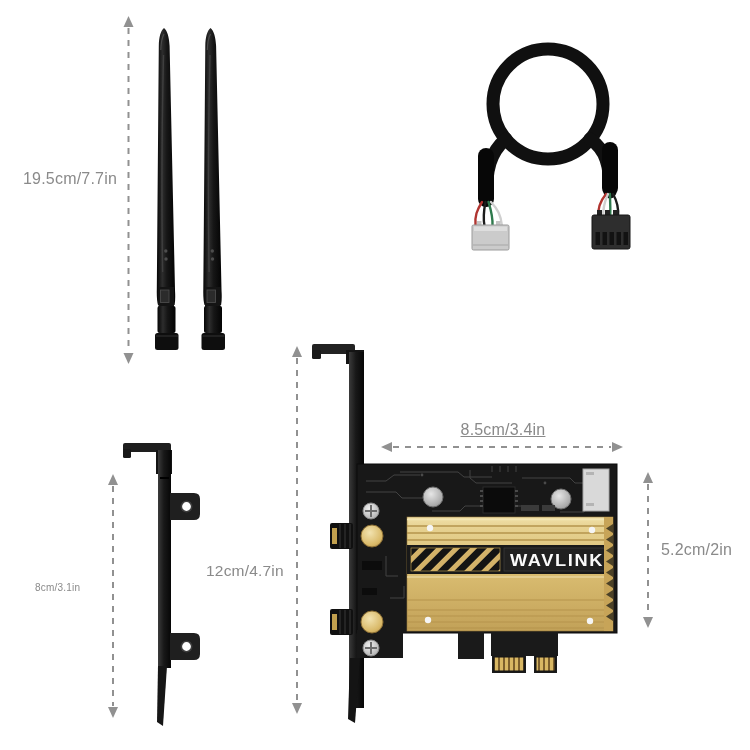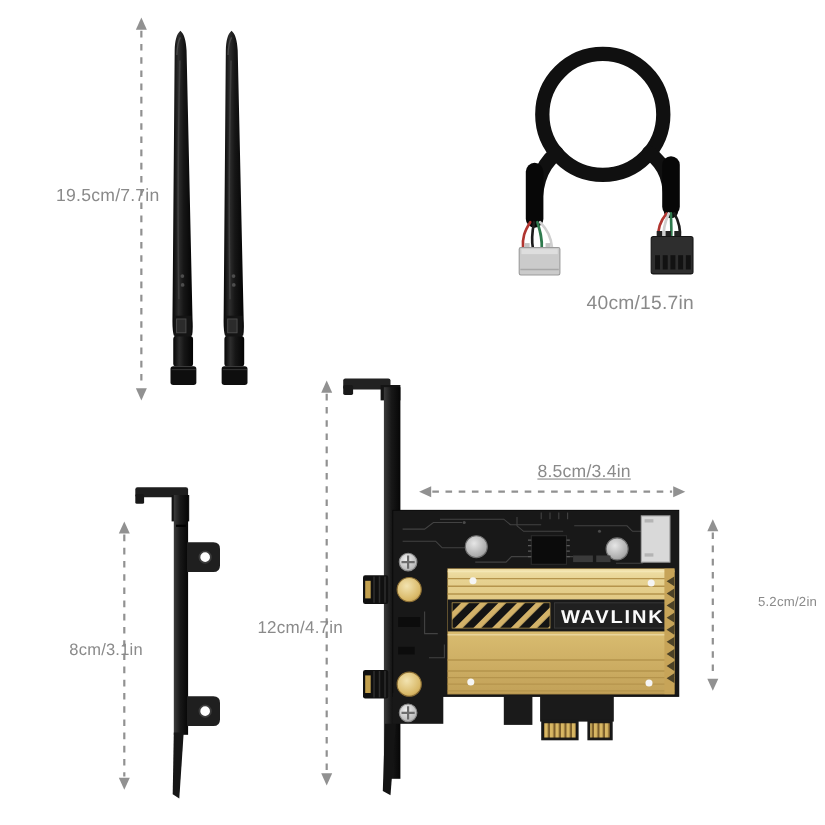--- a/index.html
+++ b/index.html
@@ -3,21 +3,21 @@
 <meta charset="utf-8">
 <style>
   html,body{margin:0;padding:0;background:#ffffff;}
   .canvas{
     position:relative;width:750px;height:750px;background:#ffffff;
     font-family:"Liberation Sans", sans-serif;overflow:hidden;
   }
   .canvas svg{position:absolute;left:0;top:0;}
   .dim-label{
     position:absolute;color:#8a8a8a;font-size:16px;line-height:1.15;
-    white-space:nowrap;letter-spacing:0.2px;margin-left:28px;
+    white-space:nowrap;letter-spacing:0.2px;
   }
   .dim-label.center{text-align:center;}
   .logo-text{
     font-family:"Liberation Sans", sans-serif;font-weight:bold;
     letter-spacing:1.5px;
   }
 </style>
 </head>
 <body>
 
@@ -279,23 +279,22 @@
     <g>
       <line x1="648" y1="484" x2="648" y2="616" stroke-dasharray="6 6"></line>
       <path d="M648 472 l-5 11 h10 z" stroke="none"></path>
       <path d="M648 628 l-5 -11 h10 z" stroke="none"></path>
     </g>
   </g>
 </svg>
 
 <div class="dim-label" style="left:23px;top:170px;width:98px;">19.5cm/7.7in</div>
 
-<div class="dim-label center" style="left:498px;top:265px;width:112px;font-size:17.5px;">40cm/15.7in</div>
-
-<div class="dim-label" style="left:35px;top:582px;width:70px;font-size:15px;">8cm/3.1in</div>
+
+<div class="dim-label" style="left:35px;top:582px;width:70px;font-size:10px;">8cm/3.1in</div>
 
 <div class="dim-label" style="left:206px;top:562px;width:76px;font-size:15.5px;">12cm/4.7in</div>
 
 <div class="dim-label center" style="left:459px;top:421px;width:88px;text-decoration:underline;">8.5cm/3.4in</div>
 
-<div class="dim-label" style="left:661px;top:541px;width:68px;font-size:12px;">5.2cm/2in</div>
+<div class="dim-label" style="left:661px;top:541px;width:68px;font-size:16px;">5.2cm/2in</div>
 
 </div>
 
 </body></html>

